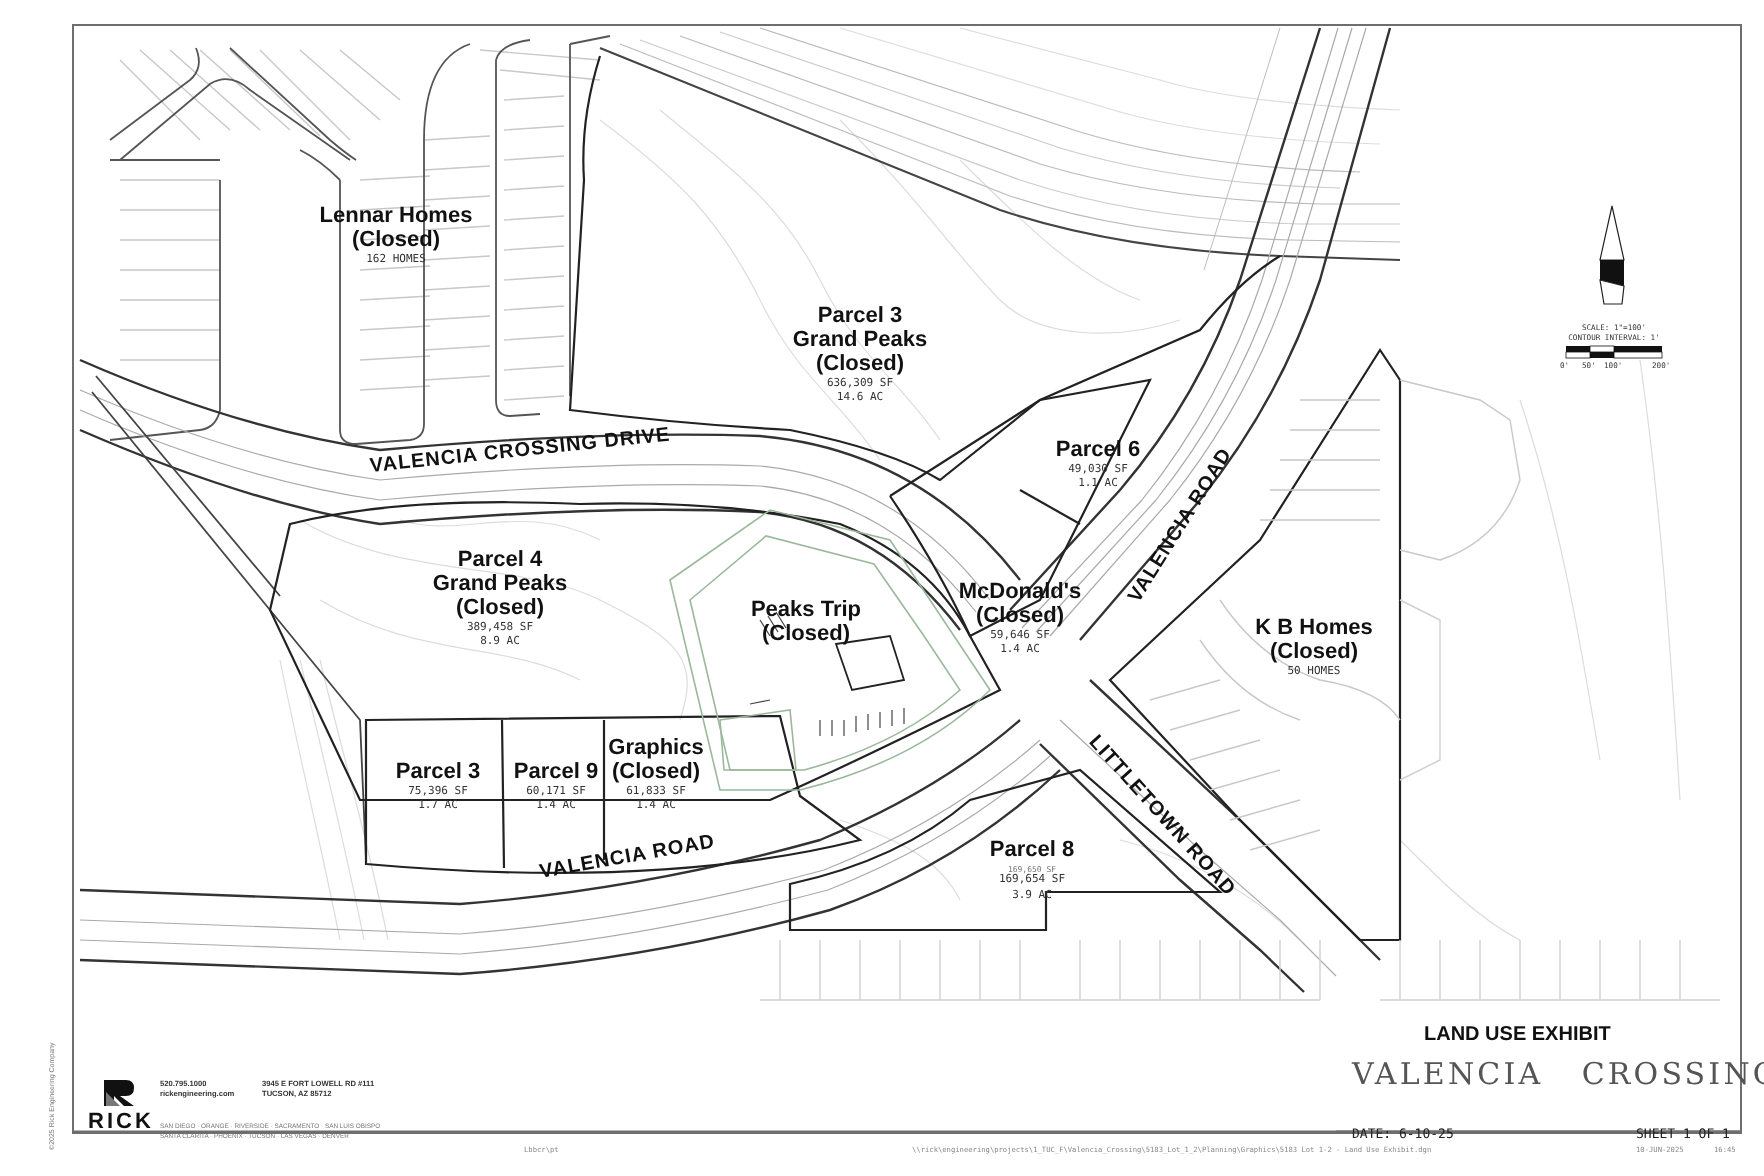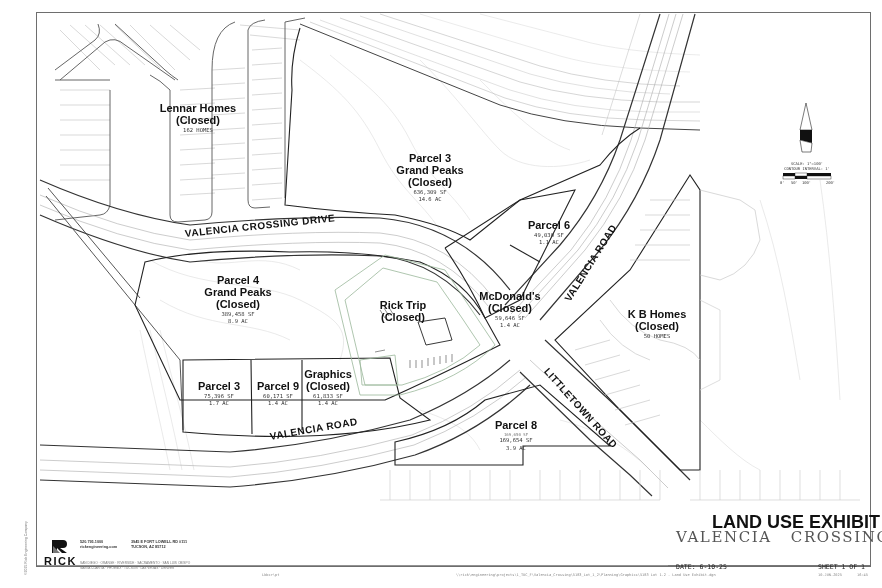--- a/index.html
+++ b/index.html
@@ -2,21 +2,21 @@
 <html><head>
 <meta charset="utf-8">
 <style>
   html, body { margin: 0; padding: 0; background: #ffffff; }
   body { width: 882px; height: 588px; position: relative; overflow: hidden; font-family: "Liberation Sans", sans-serif; }
   #sheet { position: absolute; left: 0; top: 0; width: 882px; height: 588px; }
   .lbl { position: absolute; text-align: center; color: #111; font-weight: bold; line-height: 1.08; white-space: nowrap; }
   .lbl .big { font-size: 11px; display: block; }
   .lbl .small { font-family: "DejaVu Sans Mono", monospace; font-weight: normal; font-size: 5.5px; display: block; color: #333; line-height: 1.35; }
   .road { position: absolute; font-weight: bold; font-size: 10px; letter-spacing: 0.5px; color: #111; white-space: nowrap; transform-origin: left center; }
-  .tb-title { position: absolute; left: 712px; top: 512px; font-weight: bold; font-size: 18px; color: #111; }
+  .tb-title { position: absolute; left: 712px; top: 512px; font-weight: bold; font-size: 10px; color: #111; }
   .tb-sub { position: absolute; left: 676px; top: 528px; font-family: "DejaVu Serif", serif; font-size: 15px; letter-spacing: 1.6px; color: #555; white-space: pre; }
   .tb-date { position: absolute; left: 676px; top: 563px; font-size: 6.5px; color: #222; font-family: "DejaVu Sans Mono", monospace; }
   .tb-sheet { position: absolute; left: 818px; top: 563px; font-size: 6.5px; color: #222; font-family: "DejaVu Sans Mono", monospace; }
   .footer-path { position: absolute; top: 573px; font-size: 3.6px; color: #888; white-space: nowrap; font-family: "DejaVu Sans Mono", monospace; }
   .logo-word { position: absolute; left: 44px; top: 555px; font-weight: bold; font-size: 11px; letter-spacing: 1.5px; color: #111; }
   .contact { position: absolute; font-size: 3.8px; color: #333; font-weight: bold; line-height: 1.4; white-space: nowrap; }
   .offices { position: absolute; font-size: 3.2px; color: #777; line-height: 1.5; white-space: nowrap; }
   .scale-txt { position: absolute; font-family: "DejaVu Sans Mono", monospace; font-size: 3.8px; color: #333; text-align: center; white-space: nowrap; line-height: 1.3; }
   .copyright { position: absolute; left: 24px; top: 575px; font-size: 3.5px; color: #777; transform: rotate(-90deg); transform-origin: left top; white-space: nowrap; }
 </style>
@@ -210,30 +210,30 @@
     <span class="small">1.1 AC</span>
   </div>
 
   <div class="lbl" style="left:470px; top:258px; width:80px;margin-top:33px;">
     <span class="big">McDonald's</span>
     <span class="big">(Closed)</span>
     <span class="small">59,646 SF</span>
     <span class="small">1.4 AC</span>
   </div>
 
-  <div class="lbl" style="left:198px; top:275px; width:80px;">
+  <div class="lbl" style="left:210px; top:275px; width:80px;">
     <span class="big">Parcel 4</span>
     <span class="big">Grand Peaks</span>
     <span class="big">(Closed)</span>
     <span class="small">389,458 SF</span>
     <span class="small">8.9 AC</span>
   </div>
 
   <div class="lbl" style="left:373px; top:300px; width:60px;">
-    <span class="big">Rick Trip</span>
+    <span class="big">Peaks Trip</span>
     <span class="big">(Closed)</span>
   </div>
 
   <div class="lbl" style="left:617px; top:309px; width:80px;">
     <span class="big">K B Homes</span>
     <span class="big">(Closed)</span>
     <span class="small">50 HOMES</span>
   </div>
 
   <div class="lbl" style="left:190px; top:381px; width:58px;">

